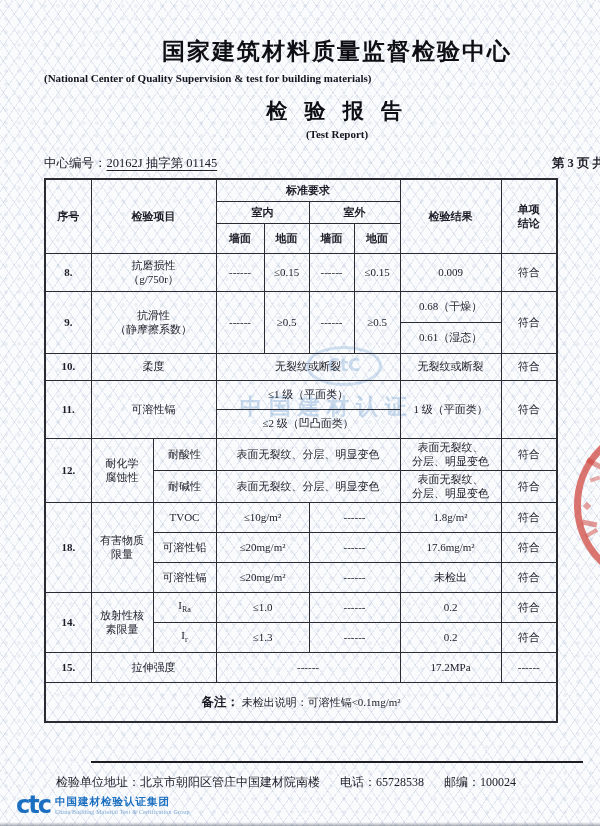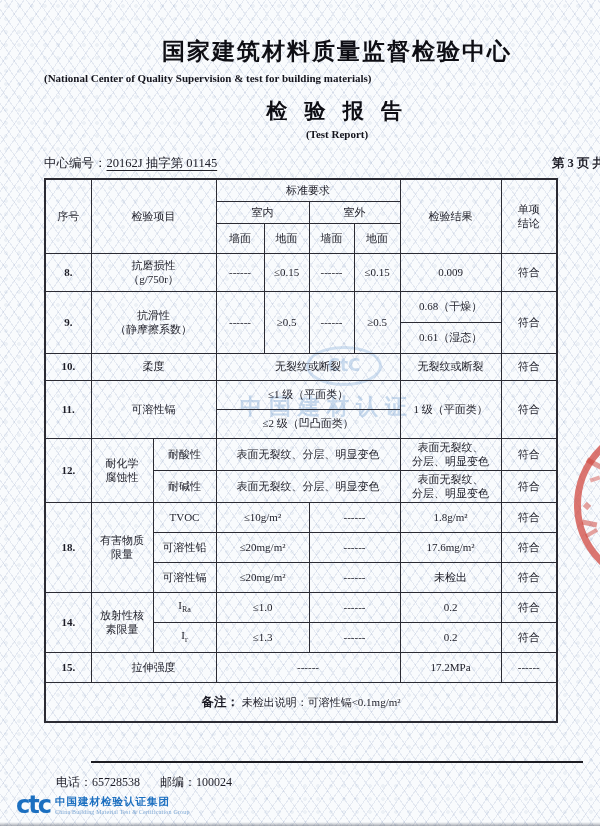--- a/index.html
+++ b/index.html
@@ -31,21 +31,21 @@
     border-radius:50%;text-align:center;font-family:"DejaVu Sans",sans-serif;
     font-size:17px;font-weight:bold;line-height:32px;color:rgba(150,183,222,0.48);}
   .wm-text{position:absolute;left:0;top:46px;width:260px;font-size:22px;font-weight:bold;
     letter-spacing:7px;color:rgba(148,181,220,0.50);white-space:nowrap;}
 
   
   table.rpt{position:relative;z-index:2;margin-top:6px;width:512px;border-collapse:collapse;table-layout:fixed;
     border:2px solid #2b2b33;background:transparent;}
   table.rpt td{border:1px solid #2b2b33;text-align:center;vertical-align:middle;
     padding:1px 2px;font-size:11px;line-height:1.3;color:#1c1c26;overflow:hidden;}
-  td.th{font-weight:normal;font-size:12px;color:#14141c;}
+  td.th{font-weight:bold;font-size:12px;color:#14141c;}
   td.seq{font-weight:bold;font-size:12px;}
   td.note-cell{text-align:left;vertical-align:top;padding:4px 8px;}
   .note-label{font-weight:bold;font-size:12.5px;}
   .note-text{font-size:11px;}
   sub{font-size:8px;}
 
   
   .footer-rule{margin:38px auto 0 auto;width:492px;border-top:2px solid #1c1c22;}
   .footer-line{margin-top:11px;padding-left:12px;display:flex;gap:20px;font-size:12px;color:#1c1c26;white-space:nowrap;}
 
@@ -263,20 +263,21 @@
         <td class="note-cell" colspan="9">
           <span class="note-label">备注：</span>
           <span class="note-text">未检出说明：可溶性镉&lt;0.1mg/m²</span>
         </td>
       </tr>
     </tbody>
   </table>
 
   <div class="footer-rule"></div>
   <div class="footer-line">
+    <span>检验单位地址：北京市朝阳区管庄中国建材院南楼</span>
     <span>电话：65728538</span>
     <span>邮编：100024</span>
   </div>
 
 </div>
 
 <div class="logo">
   <span class="logo-mark">ctc</span>
   <span class="logo-col">
     <span class="logo-cn">中国建材检验认证集团</span>

